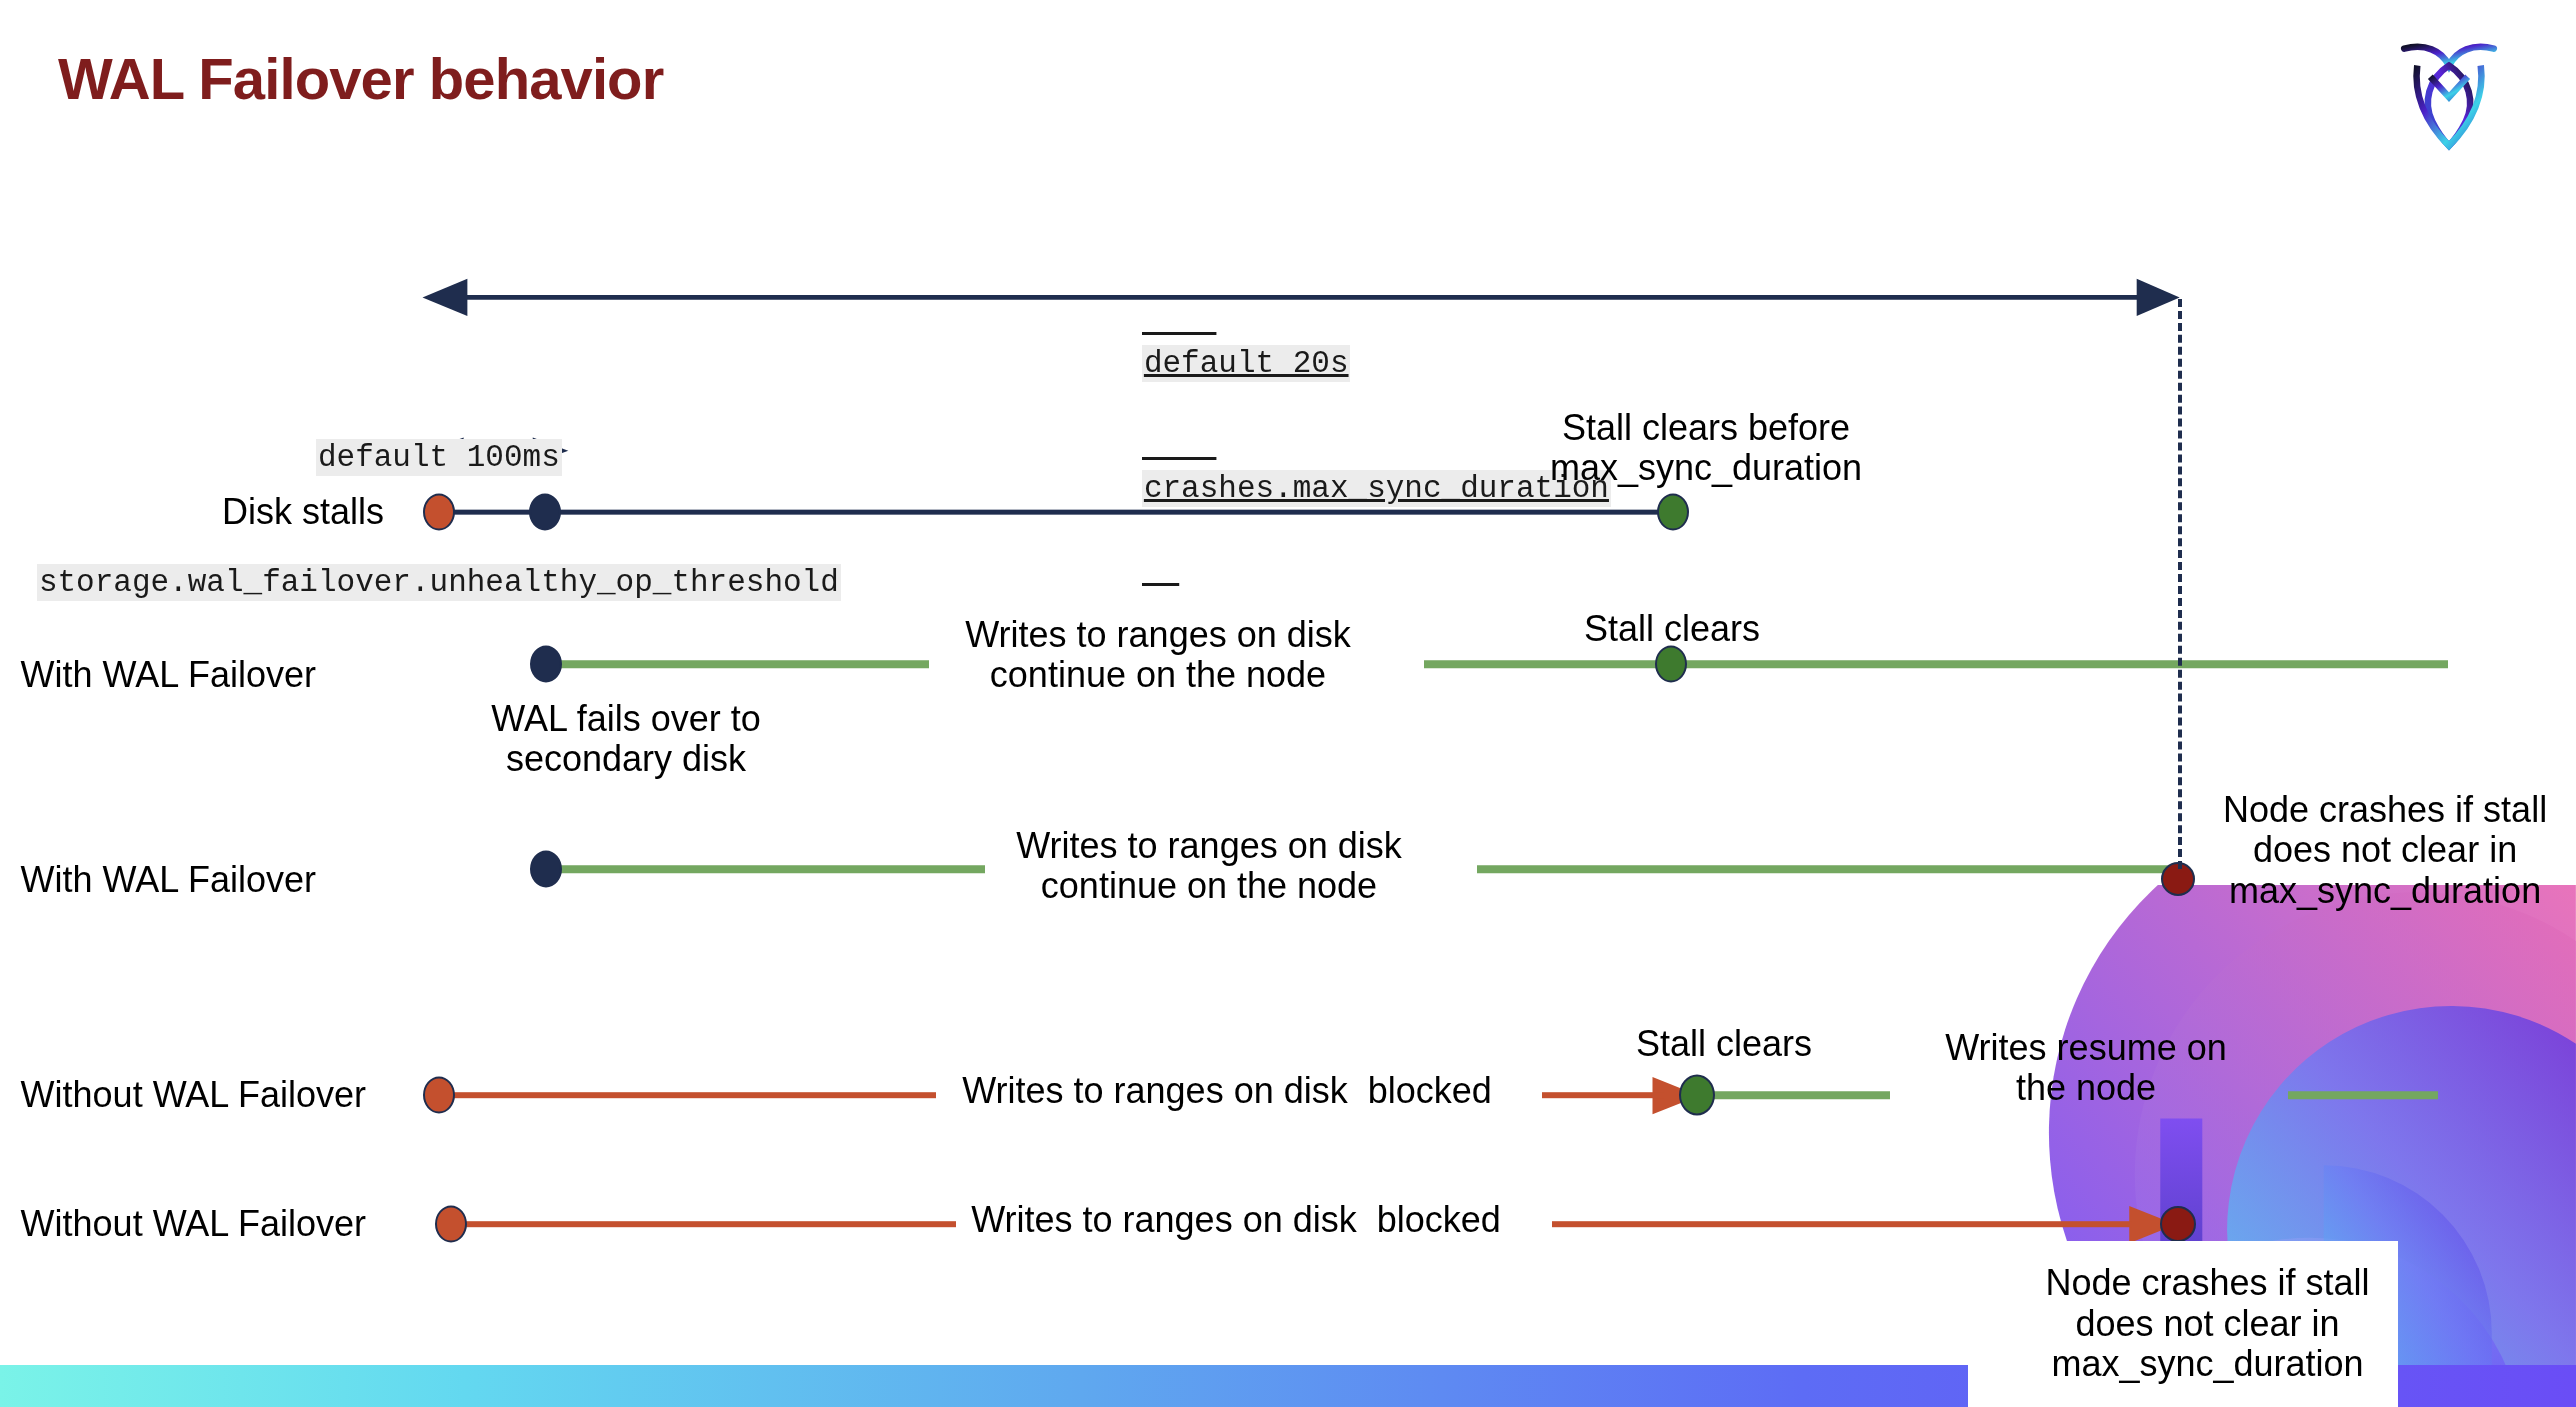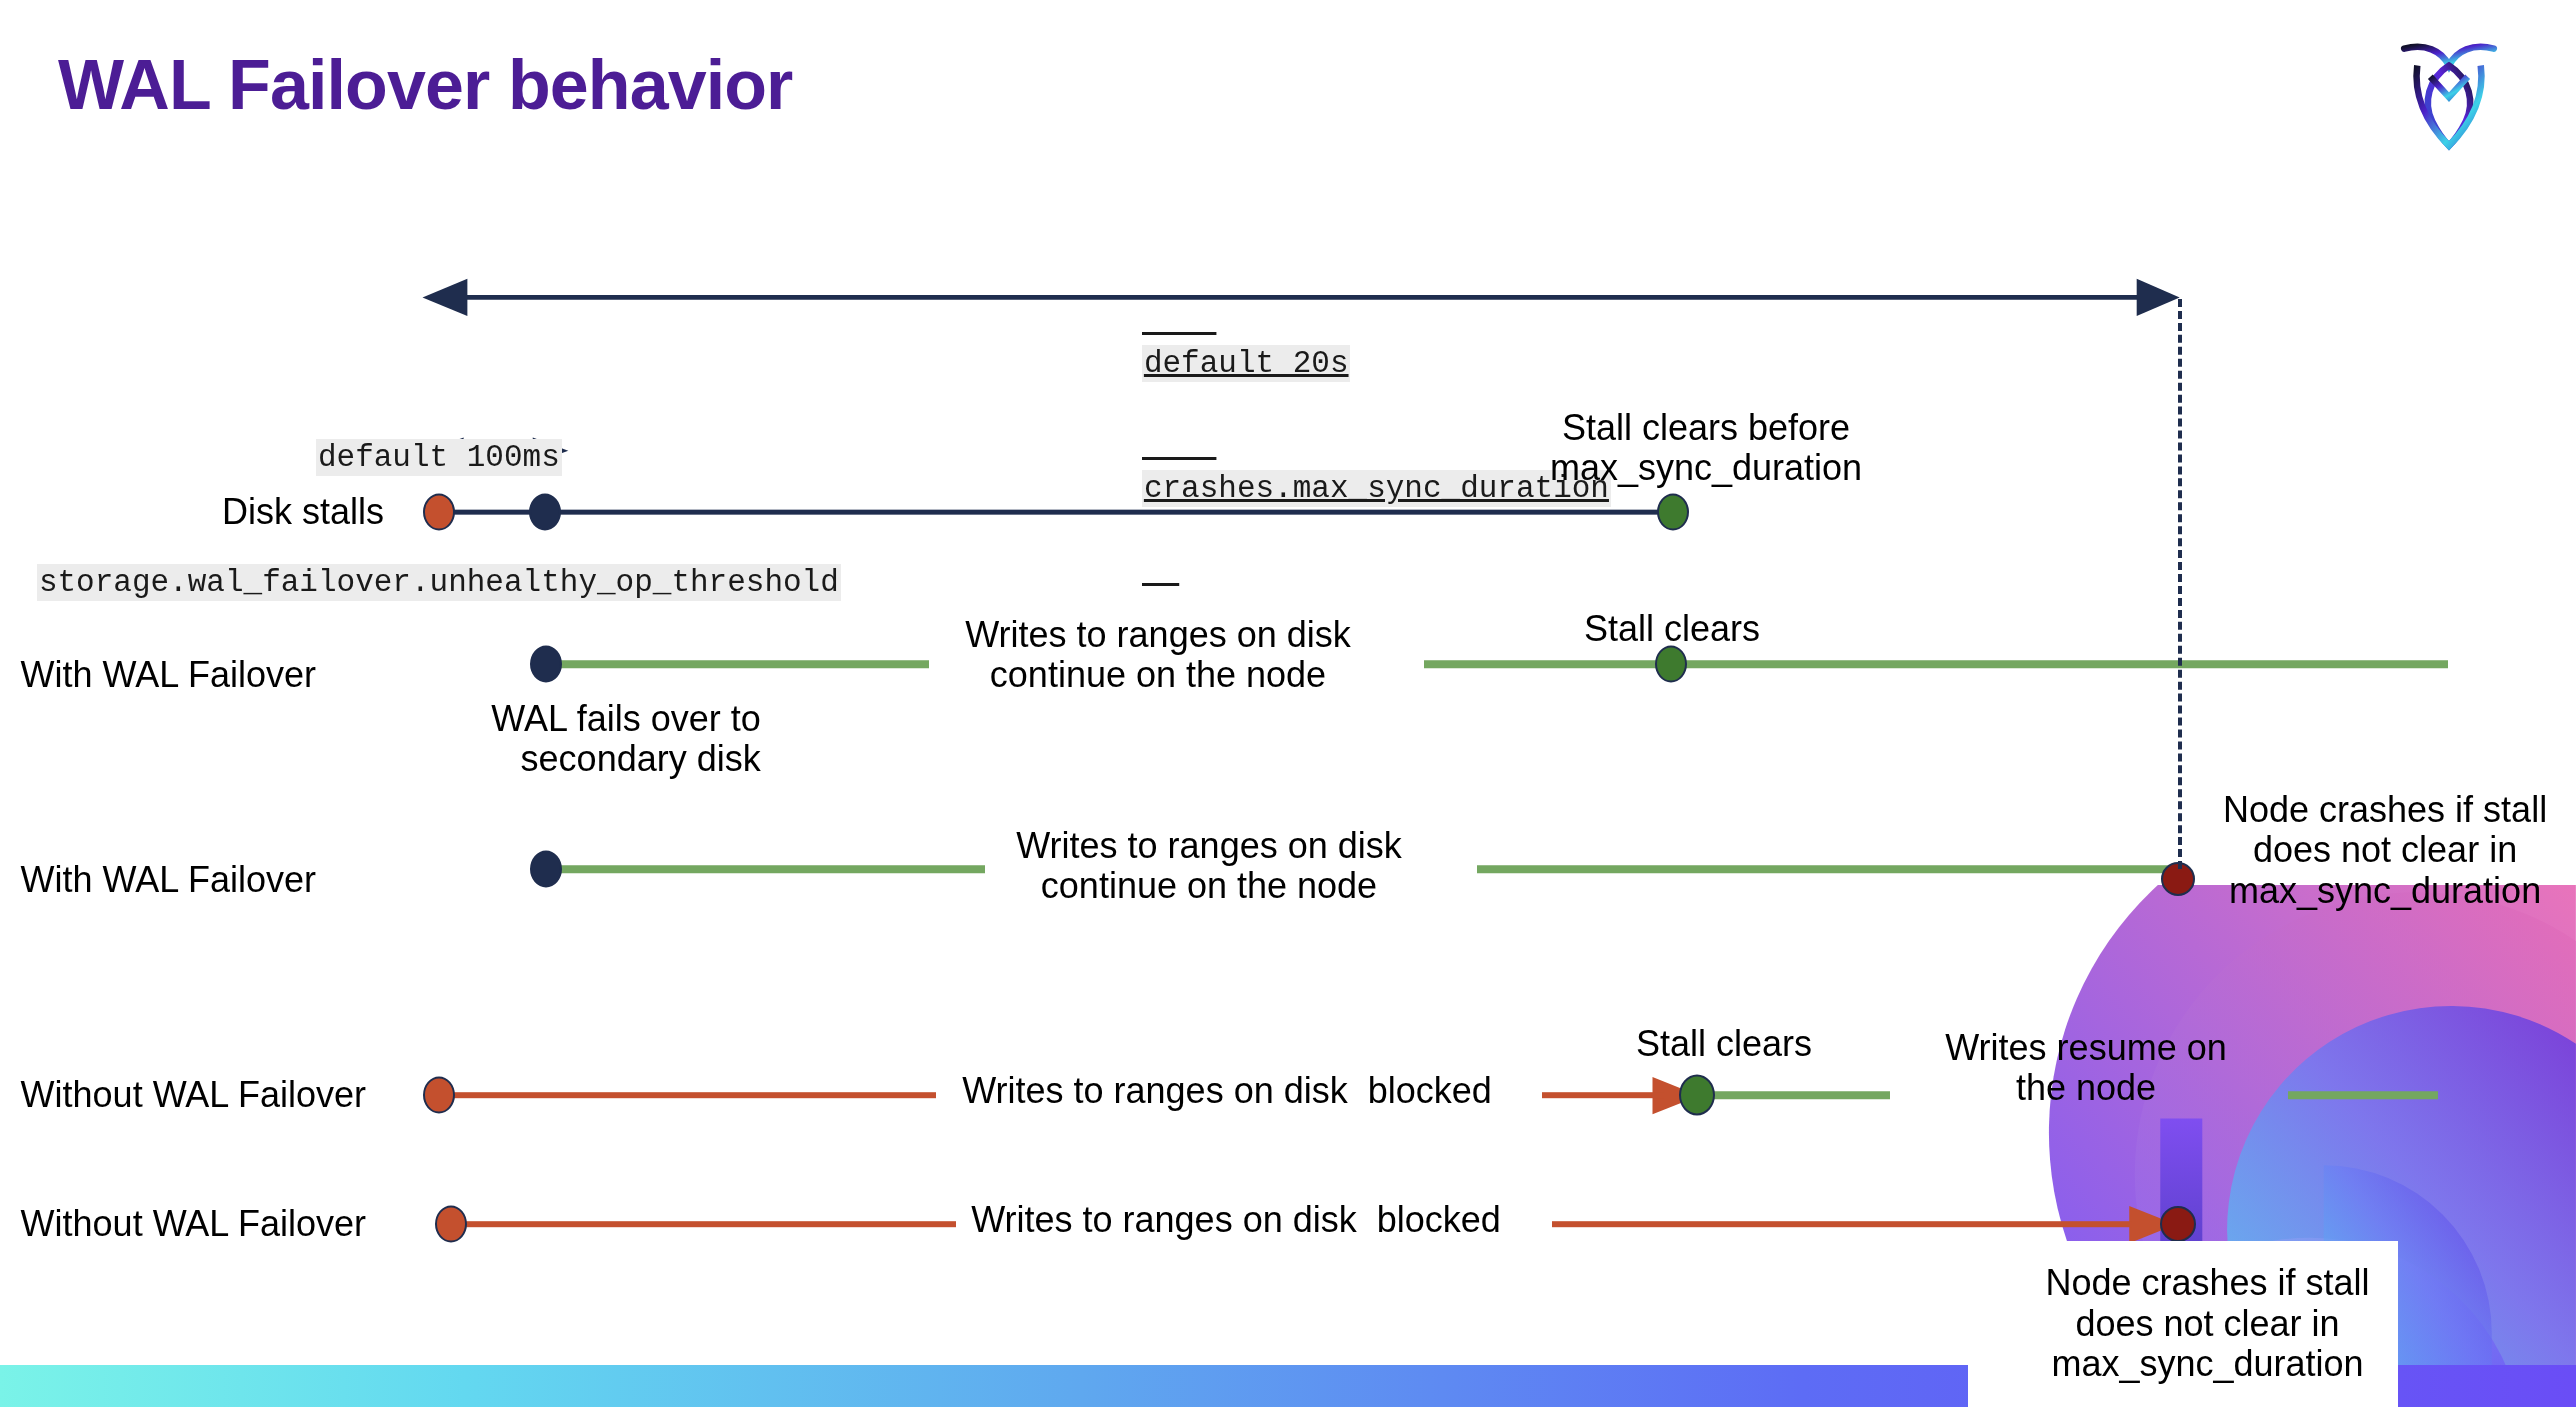--- a/index.html
+++ b/index.html
@@ -16,24 +16,24 @@
     height: 1408px;
     background: #ffffff;
     overflow: hidden;
   }
 
   
   #title {
     position: absolute;
     left: 58px;
     top: 45px;
-    font-size: 70px;
+    font-size: 58px;
     font-weight: bold;
     letter-spacing: -0.9px;
-    color: #4c1d95;
+    color: #7f1d1d;
     white-space: nowrap;
   }
 
   
   #logo {
     position: absolute;
     left: 2393px;
     top: 28px;
     width: 112px;
     height: 131px;
@@ -232,21 +232,21 @@
 max_sync_duration</div>
 
   <div class="row-label" style="left:20.6px; top:675px;">With WAL Failover</div>
   <div class="seg green" style="left:546px; top:664px; width:383px;"></div>
   <div class="seg green" style="left:1424px; top:664px; width:1024px;"></div>
   <div class="dot navy" style="left:546px; top:664px; width:32px; height:37px;"></div>
   <div class="dot green" style="left:1671px; top:664px; width:32px; height:37px;"></div>
   <div class="note center" style="left:1158px; top:615px;">Writes to ranges on disk
 continue on the node</div>
   <div class="note center" style="left:1672px; top:609px;">Stall clears</div>
-  <div class="note center" style="left:626px; top:699px;text-align:right;">WAL fails over to
+  <div class="note center" style="left:626px; top:699px;">WAL fails over to
 secondary disk</div>
 
   <div class="row-label" style="left:20.6px; top:880px;">With WAL Failover</div>
   <div class="seg green" style="left:546px; top:869px; width:439px;"></div>
   <div class="seg green" style="left:1477px; top:869px; width:703px;"></div>
   <div class="dot navy" style="left:546px; top:869px; width:32px; height:37px;"></div>
   <div class="dot darkred" style="left:2178px; top:879px; width:34px; height:34px;"></div>
   <div class="vdash" style="left:2178px; top:299px; height:570px;"></div>
   <div class="note center" style="left:1209px; top:826px;">Writes to ranges on disk
 continue on the node</div>

